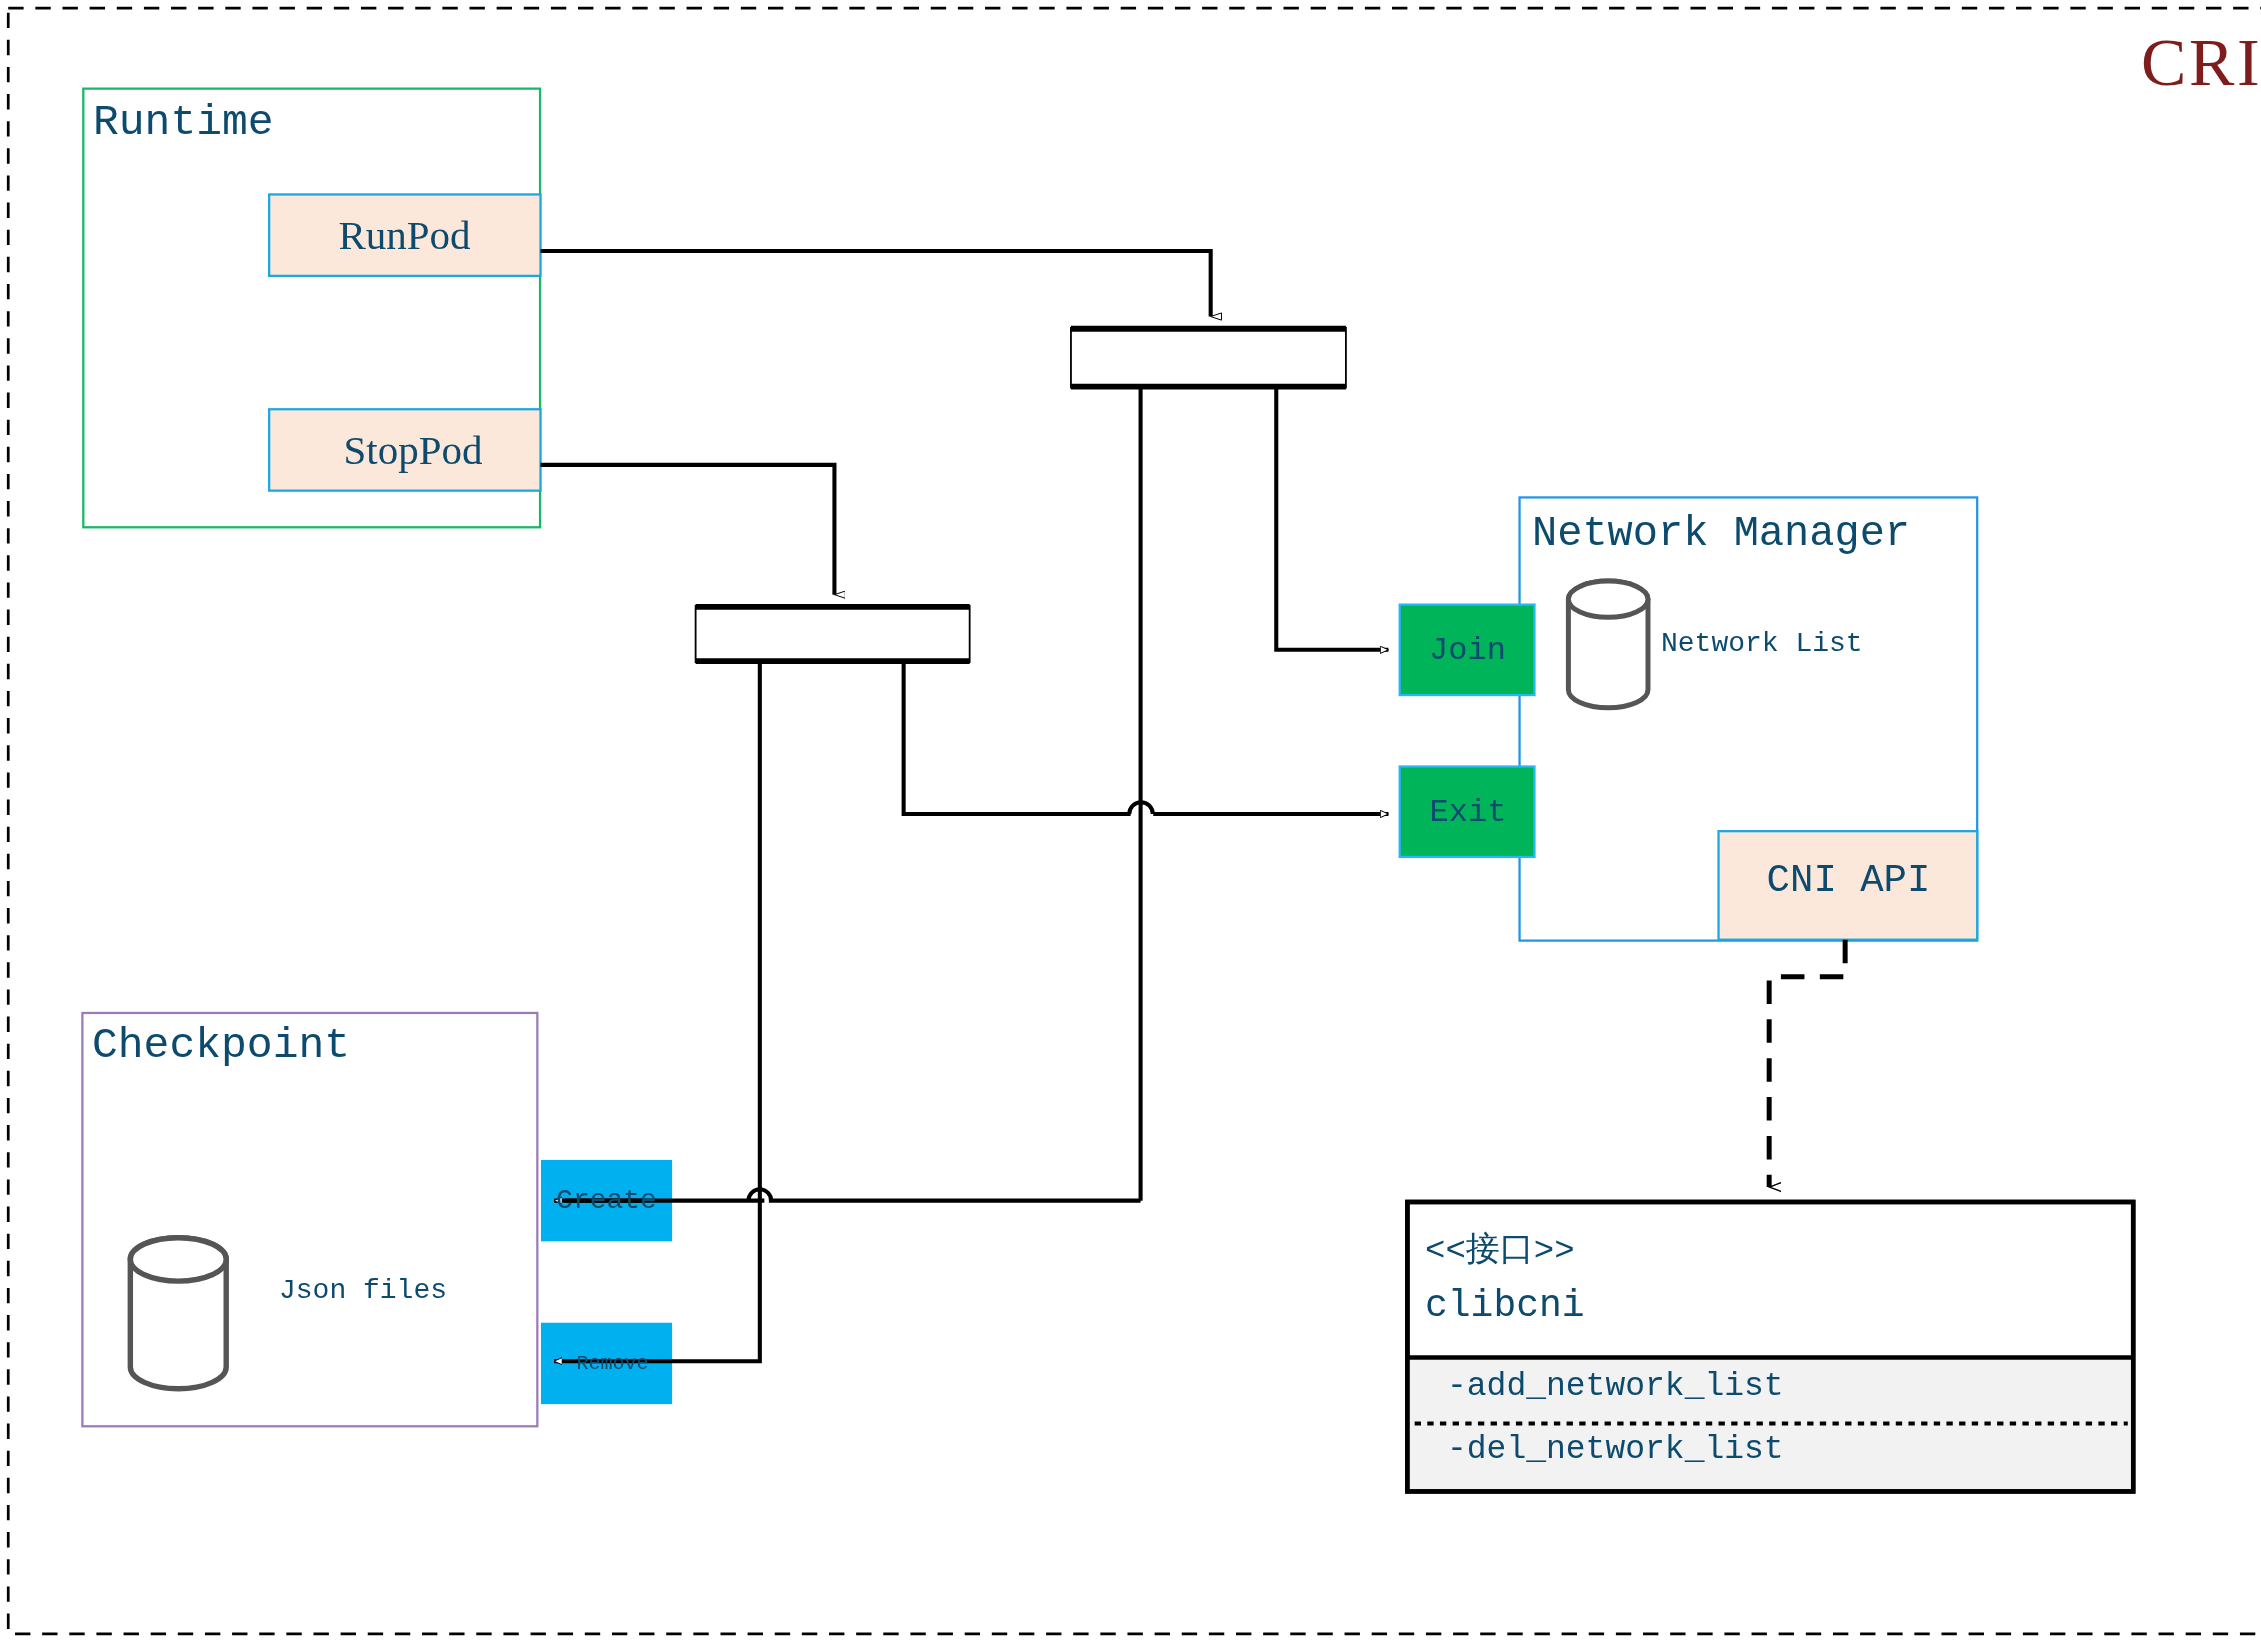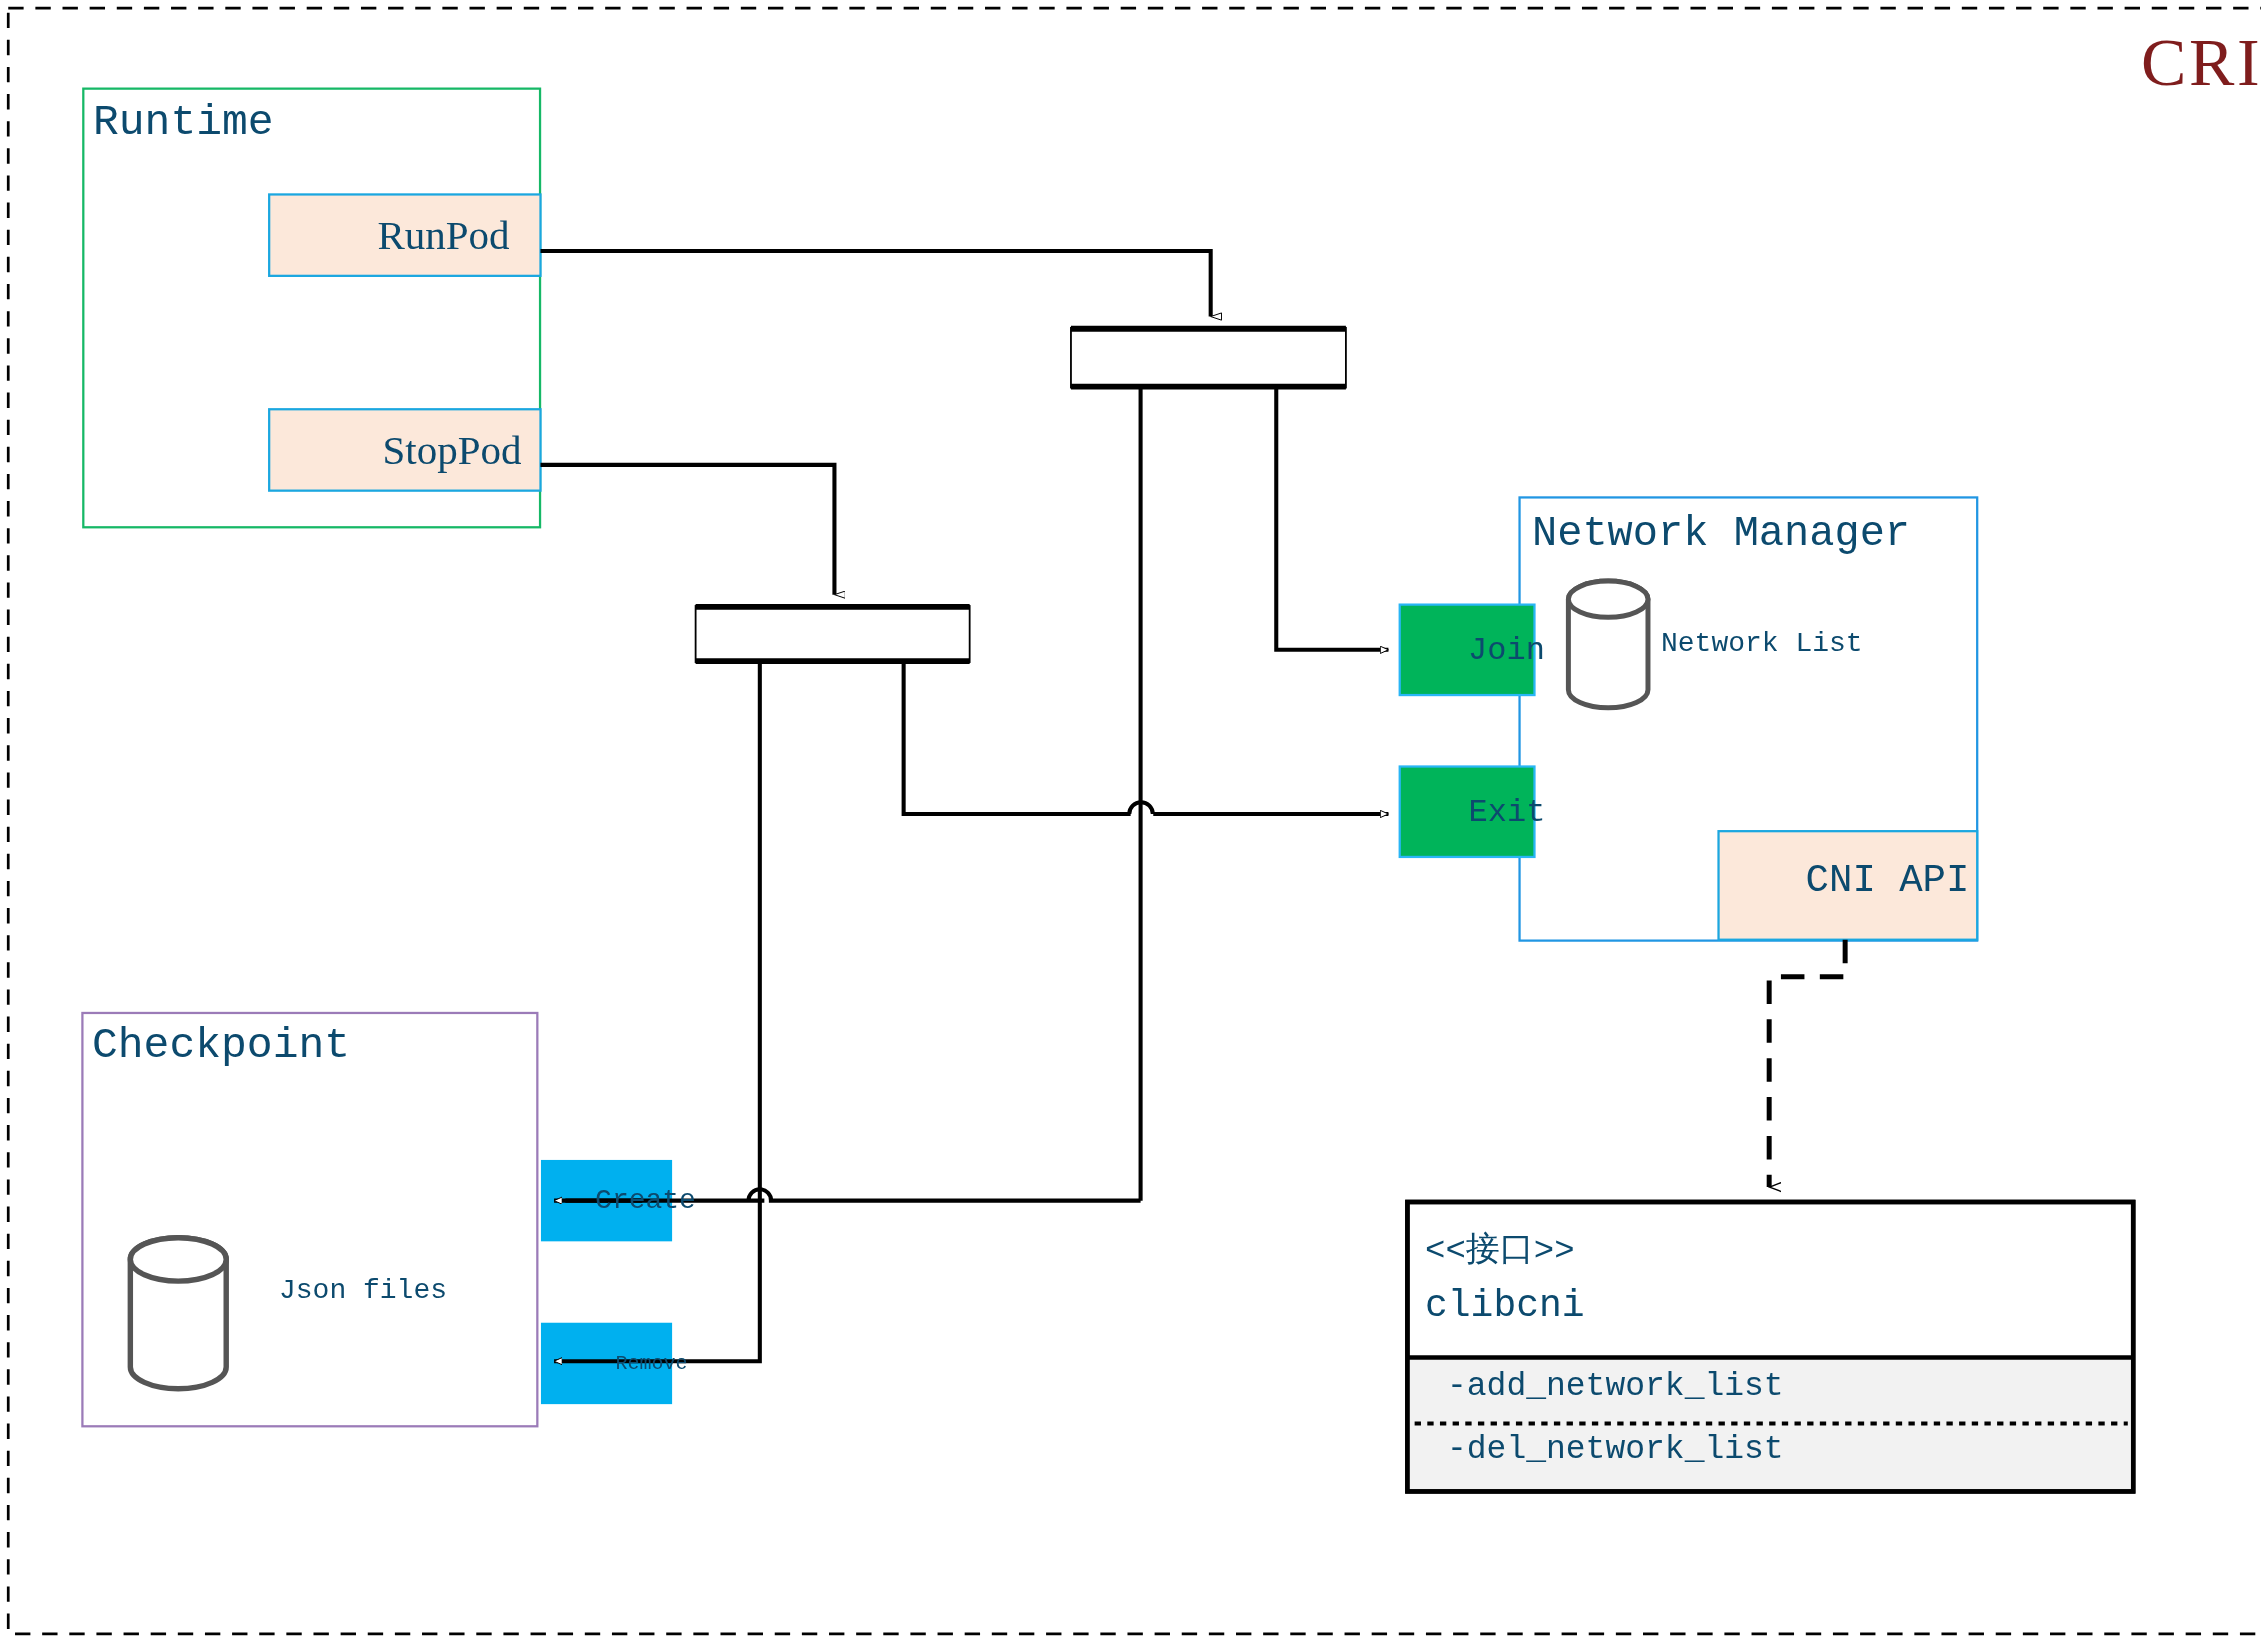--- a/index.html
+++ b/index.html
@@ -1,21 +1,21 @@
 <!DOCTYPE html>
 <html style="font-size:7.2px"><head>
 <meta charset="utf-8">
 <style>
   html,body{margin:0;padding:0;background:#ffffff;}
   body{font-family:"Liberation Serif",serif;}
   #stage{position:relative;width:2335px;height:1642px;background:#fff;overflow:hidden;}
   svg#diagram{position:absolute;left:0;top:0;width:2335px;height:1642px;}
   .lbl{position:absolute;font-family:"Liberation Serif",serif;color:#0c4a6e;white-space:nowrap;}
   .lbl-mono{font-family:"Liberation Mono",monospace;}
-  .ctr{display:flex;align-items:center;justify-content:center;text-align:center;margin-left:39px;}
+  .ctr{display:flex;align-items:center;justify-content:center;text-align:center;}
 </style>
 </head>
 <body>
 
 <div id="stage">
 
   <svg id="diagram" viewBox="0 0 5163 3631">
     <defs>
       <marker id="hollowArrow" markerWidth="20" markerHeight="20" refX="18" refY="8" orient="auto" markerUnits="userSpaceOnUse">
         <path d="M0,0 L18,8 L0,16 Z" fill="#ffffff" stroke="#000" stroke-width="2.2"></path>

